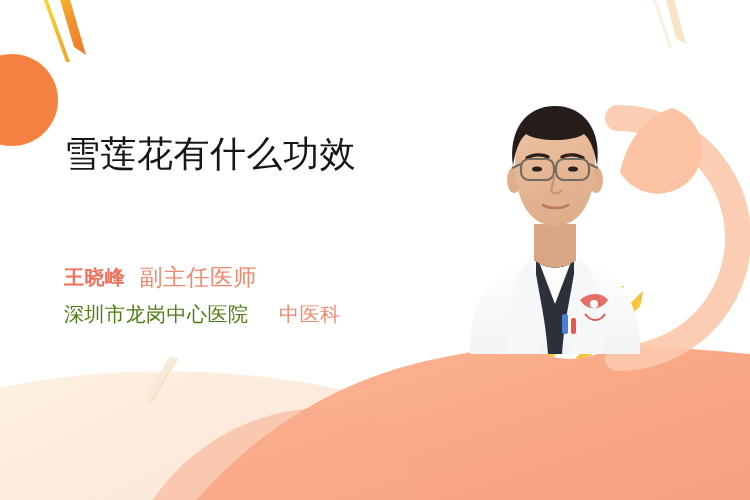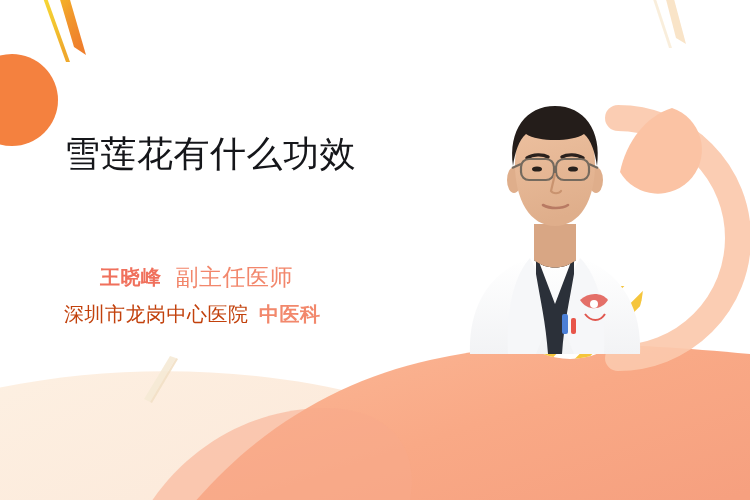--- a/index.html
+++ b/index.html
@@ -51,21 +51,20 @@
     position: absolute;
     left: 64px;
     top: 246px;
     width: 400px;
   }
   .byline-row {
     display: flex;
     align-items: flex-end;
     line-height: 30px;
     white-space: nowrap;
-    margin-left: 36px;
   }
   .doctor-name {
     font-size: 20px;
     font-weight: 700;
     color: #f0705c;
     letter-spacing: 0.5px;
   }
   .doctor-title {
     font-size: 23px;
     font-weight: 400;
@@ -74,29 +73,29 @@
     margin-left: 14px;
   }
   .affiliation-row {
     line-height: 32px;
     white-space: nowrap;
     margin-top: 6px;
   }
   .hospital {
     font-size: 20px;
     font-weight: 400;
-    color: #c2410c;
+    color: #4d7c0f;
     letter-spacing: 0.5px;
   }
   .department {
     font-size: 20px;
-    font-weight: 700;
+    font-weight: 400;
     color: #f2886c;
     letter-spacing: 0.5px;
-    margin-left: 6px;
+    margin-left: 26px;
   }
 
   
   .portrait-wrap {
     position: absolute;
     left: 452px;
     top: 92px;
     width: 205px;
     height: 262px;
   }

